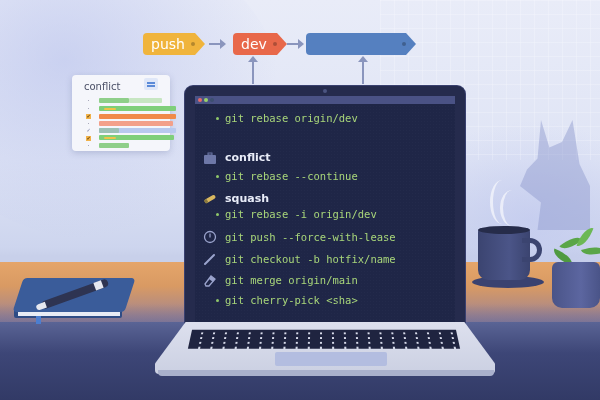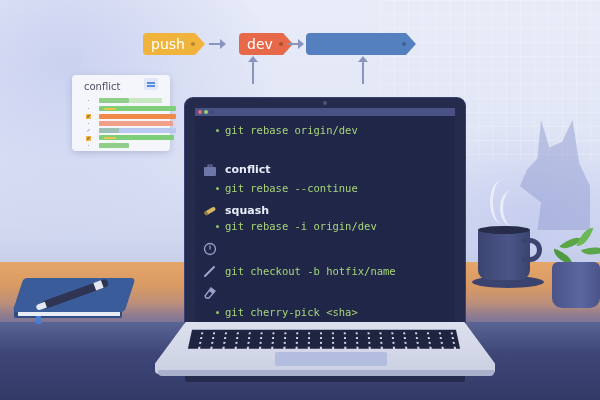--- a/index.html
+++ b/index.html
@@ -97,21 +97,20 @@
     text-align: center; color: #6b4a12;
   }
   .cmark.box { background: #f1b24a; }
   .cmark.bullet::before { content: ""; position: absolute; left: 2px; top: 2px; width: 1px; height: 1px; background: #aab; }
 
   
   .laptop-lid {
     position: absolute; left: 185px; top: 86px; width: 280px; height: 284px;
     background: #252b4d; border-radius: 8px 8px 2px 2px;
     box-shadow: 0 0 0 1px #3a4170;
-    margin-top: 12px;
   }
   .camera {
     position: absolute; left: 138px; top: 3px; width: 4px; height: 4px; border-radius: 50%;
     background: #4b5480;
   }
   .screen {
     position: absolute; left: 10px; top: 10px; width: 260px; height: 226px;
     background: #1f2647;
     background-image: radial-gradient(rgba(255,255,255,0.02) 1px, transparent 1px);
     background-size: 3px 3px;
@@ -219,21 +218,21 @@
 <div class="bg-swirl"></div>
 <div class="bg-swirl2"></div>
 <div class="grid"></div>
 <div class="dog"></div>
 
 <div class="branch-row">
   <div class="pill" style="left:0;width:52px;background:#f0b43c;--c:#f0b43c;">
     <span>push</span><span class="dot"></span>
   </div>
   <div class="arrow-h" style="left:66px;width:12px;"></div>
-  <div class="pill" style="left:96px;width:44px;background:#e8684a;--c:#e8684a;">
+  <div class="pill" style="left:90px;width:44px;background:#e8684a;--c:#e8684a;">
     <span>dev</span><span class="dot"></span>
   </div>
   <div class="arrow-h" style="left:144px;width:12px;"></div>
   <div class="pill" style="left:163px;width:100px;background:#5580c0;--c:#5580c0;">
     <span class="dot"></span>
   </div>
 </div>
 <div class="arrow-v" style="left:252px;top:62px;height:22px;"></div>
 <div class="arrow-v" style="left:362px;top:62px;height:22px;"></div>
 
@@ -329,34 +328,36 @@
     <div class="term-line" style="top:110px;">
       <span class="bullet-dot"></span>
       <span class="txt cmd">git rebase -i origin/dev</span>
     </div>
 
     <div class="term-line" style="top:133px;">
       <svg class="ico" viewBox="0 0 14 14">
         <circle cx="7" cy="7" r="5.5" fill="none" stroke="#9aa3cc" stroke-width="1.3"></circle>
         <rect x="6.4" y="3.5" width="1.2" height="4" fill="#9aa3cc"></rect>
       </svg>
+      <span class="txt cmd">git push --force-with-lease</span>
     </div>
 
     <div class="term-line" style="top:155px;">
       <svg class="ico" viewBox="0 0 14 14">
         <line x1="2" y1="12" x2="11" y2="3" stroke="#9aa3cc" stroke-width="2" stroke-linecap="round"></line>
       </svg>
       <span class="txt cmd">git checkout -b hotfix/name</span>
     </div>
 
     <div class="term-line" style="top:176px;">
       <svg class="ico" viewBox="0 0 14 14">
         <polygon points="2,11 8,3 12,6 6,13 3,13" fill="none" stroke="#9aa3cc" stroke-width="1.3"></polygon>
         <polygon points="6,6 8,3 12,6 10,9" fill="#9aa3cc"></polygon>
       </svg>
+      <span class="txt cmd">git merge origin/main</span>
     </div>
 
     <div class="term-line" style="top:196px;">
       <span class="bullet-dot"></span>
       <span class="txt cmd">git cherry-pick &lt;sha&gt;</span>
     </div>
   </div>
 </div>
 
 <div class="laptop-base"></div>

